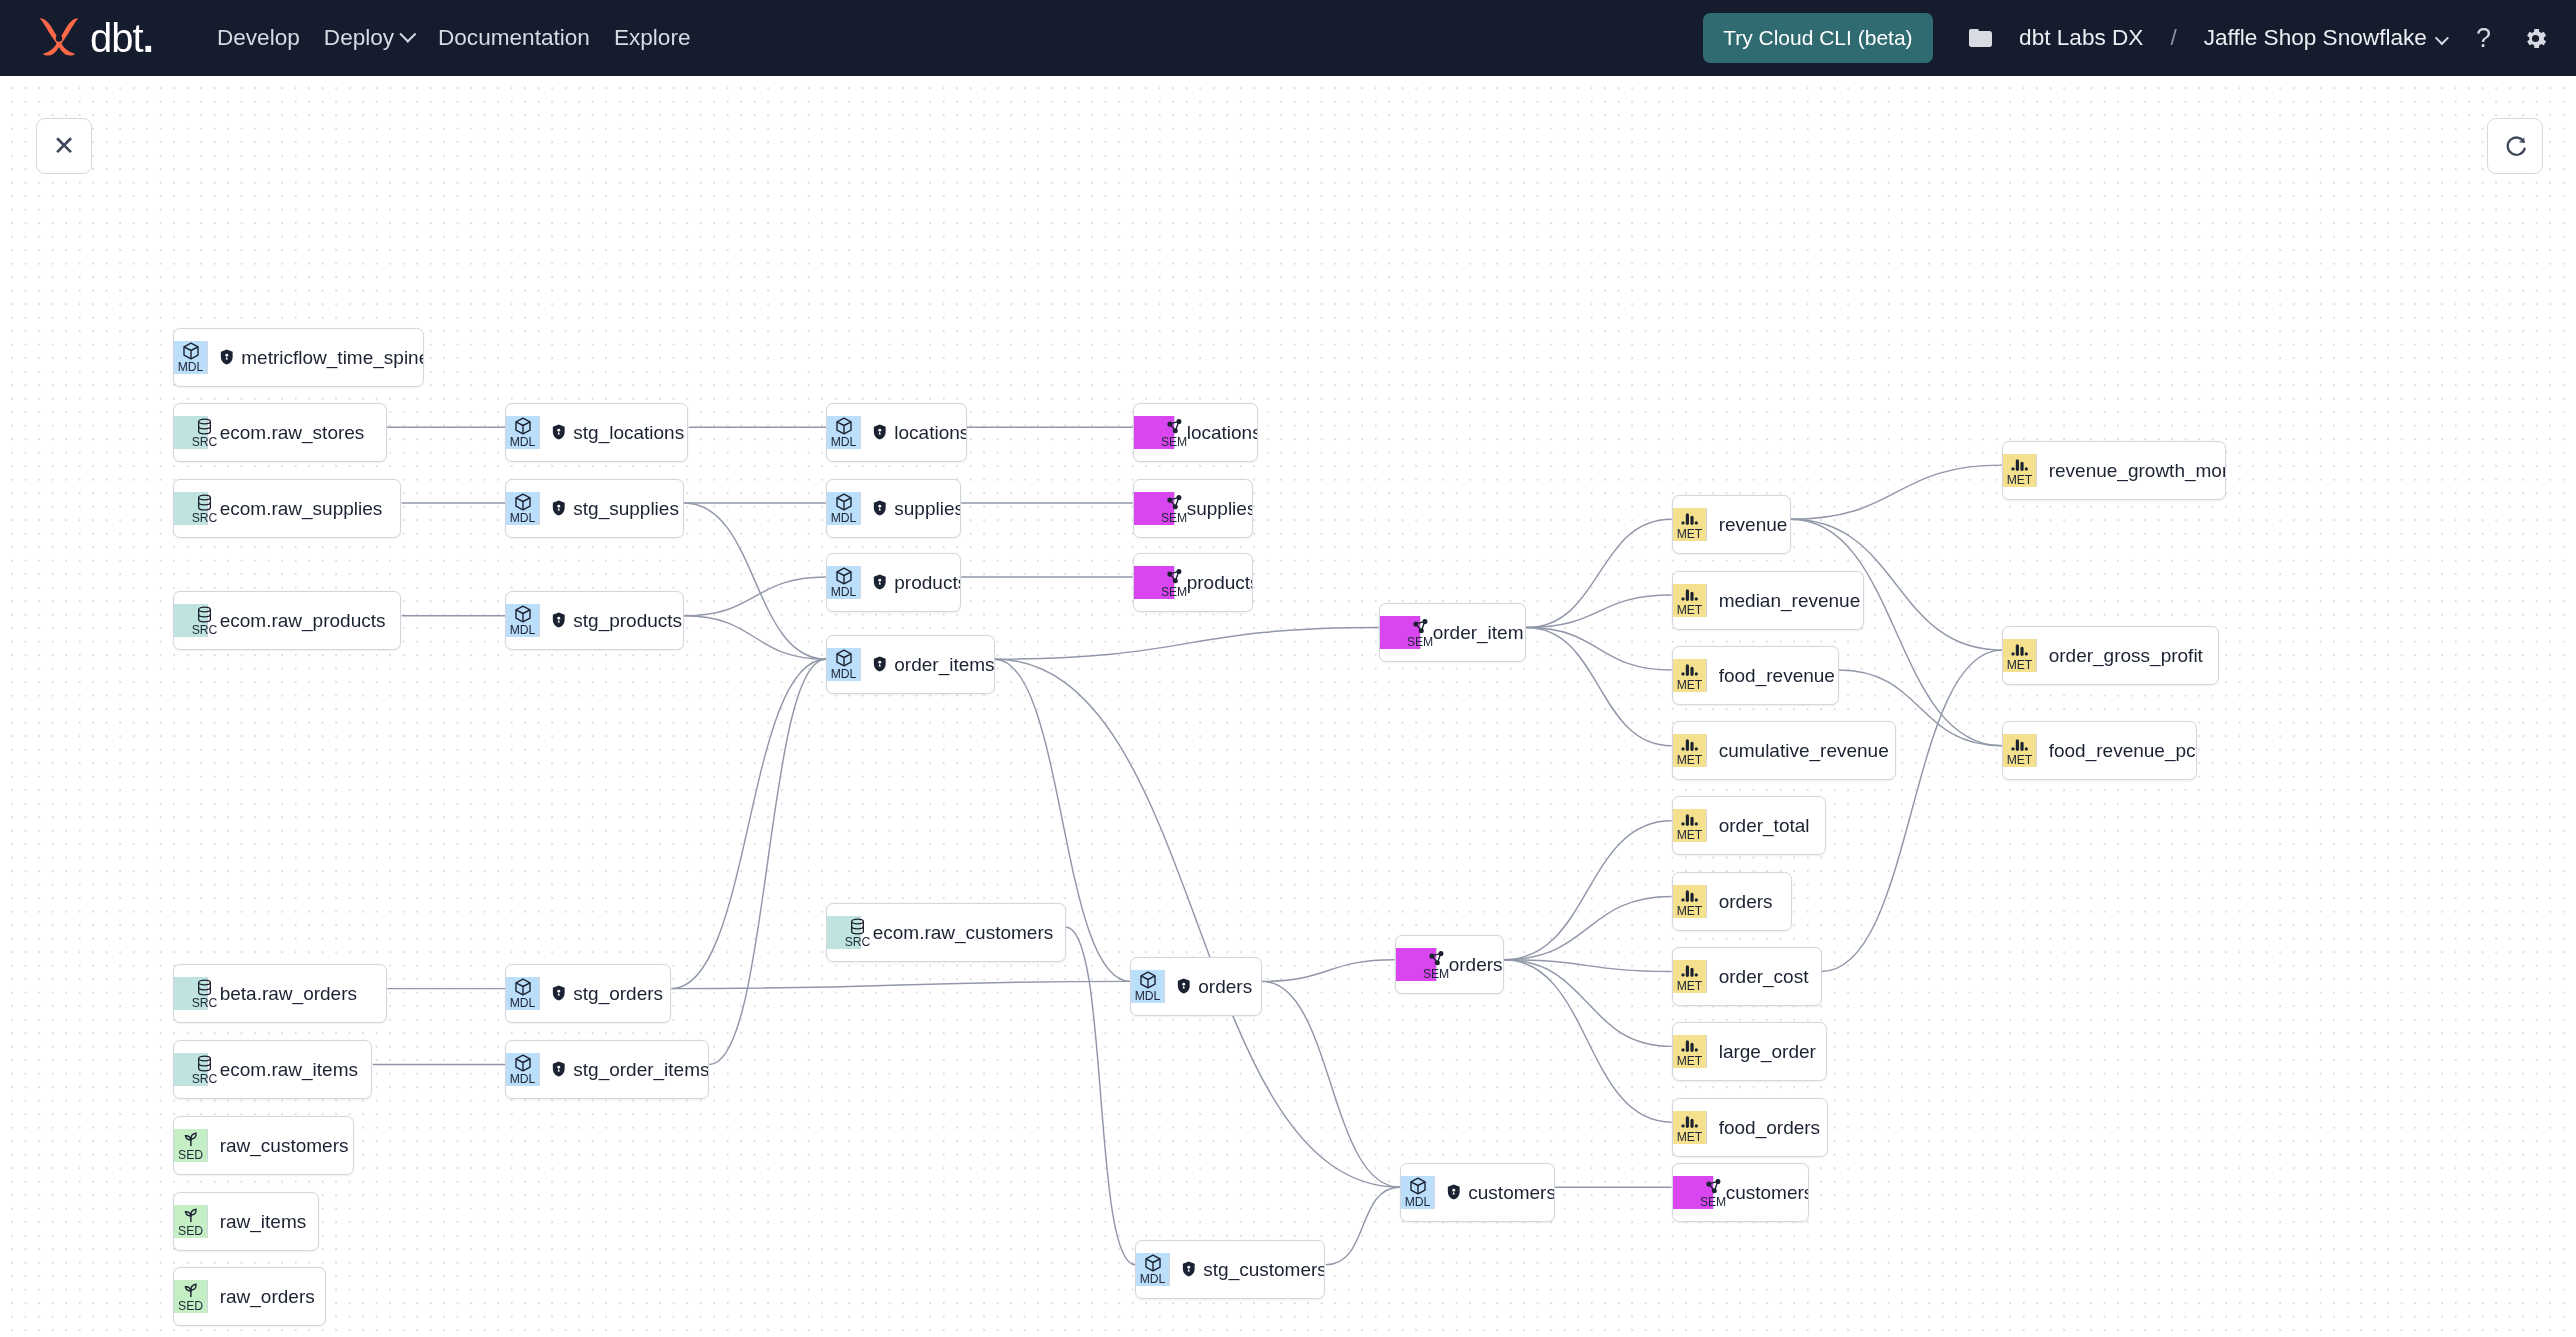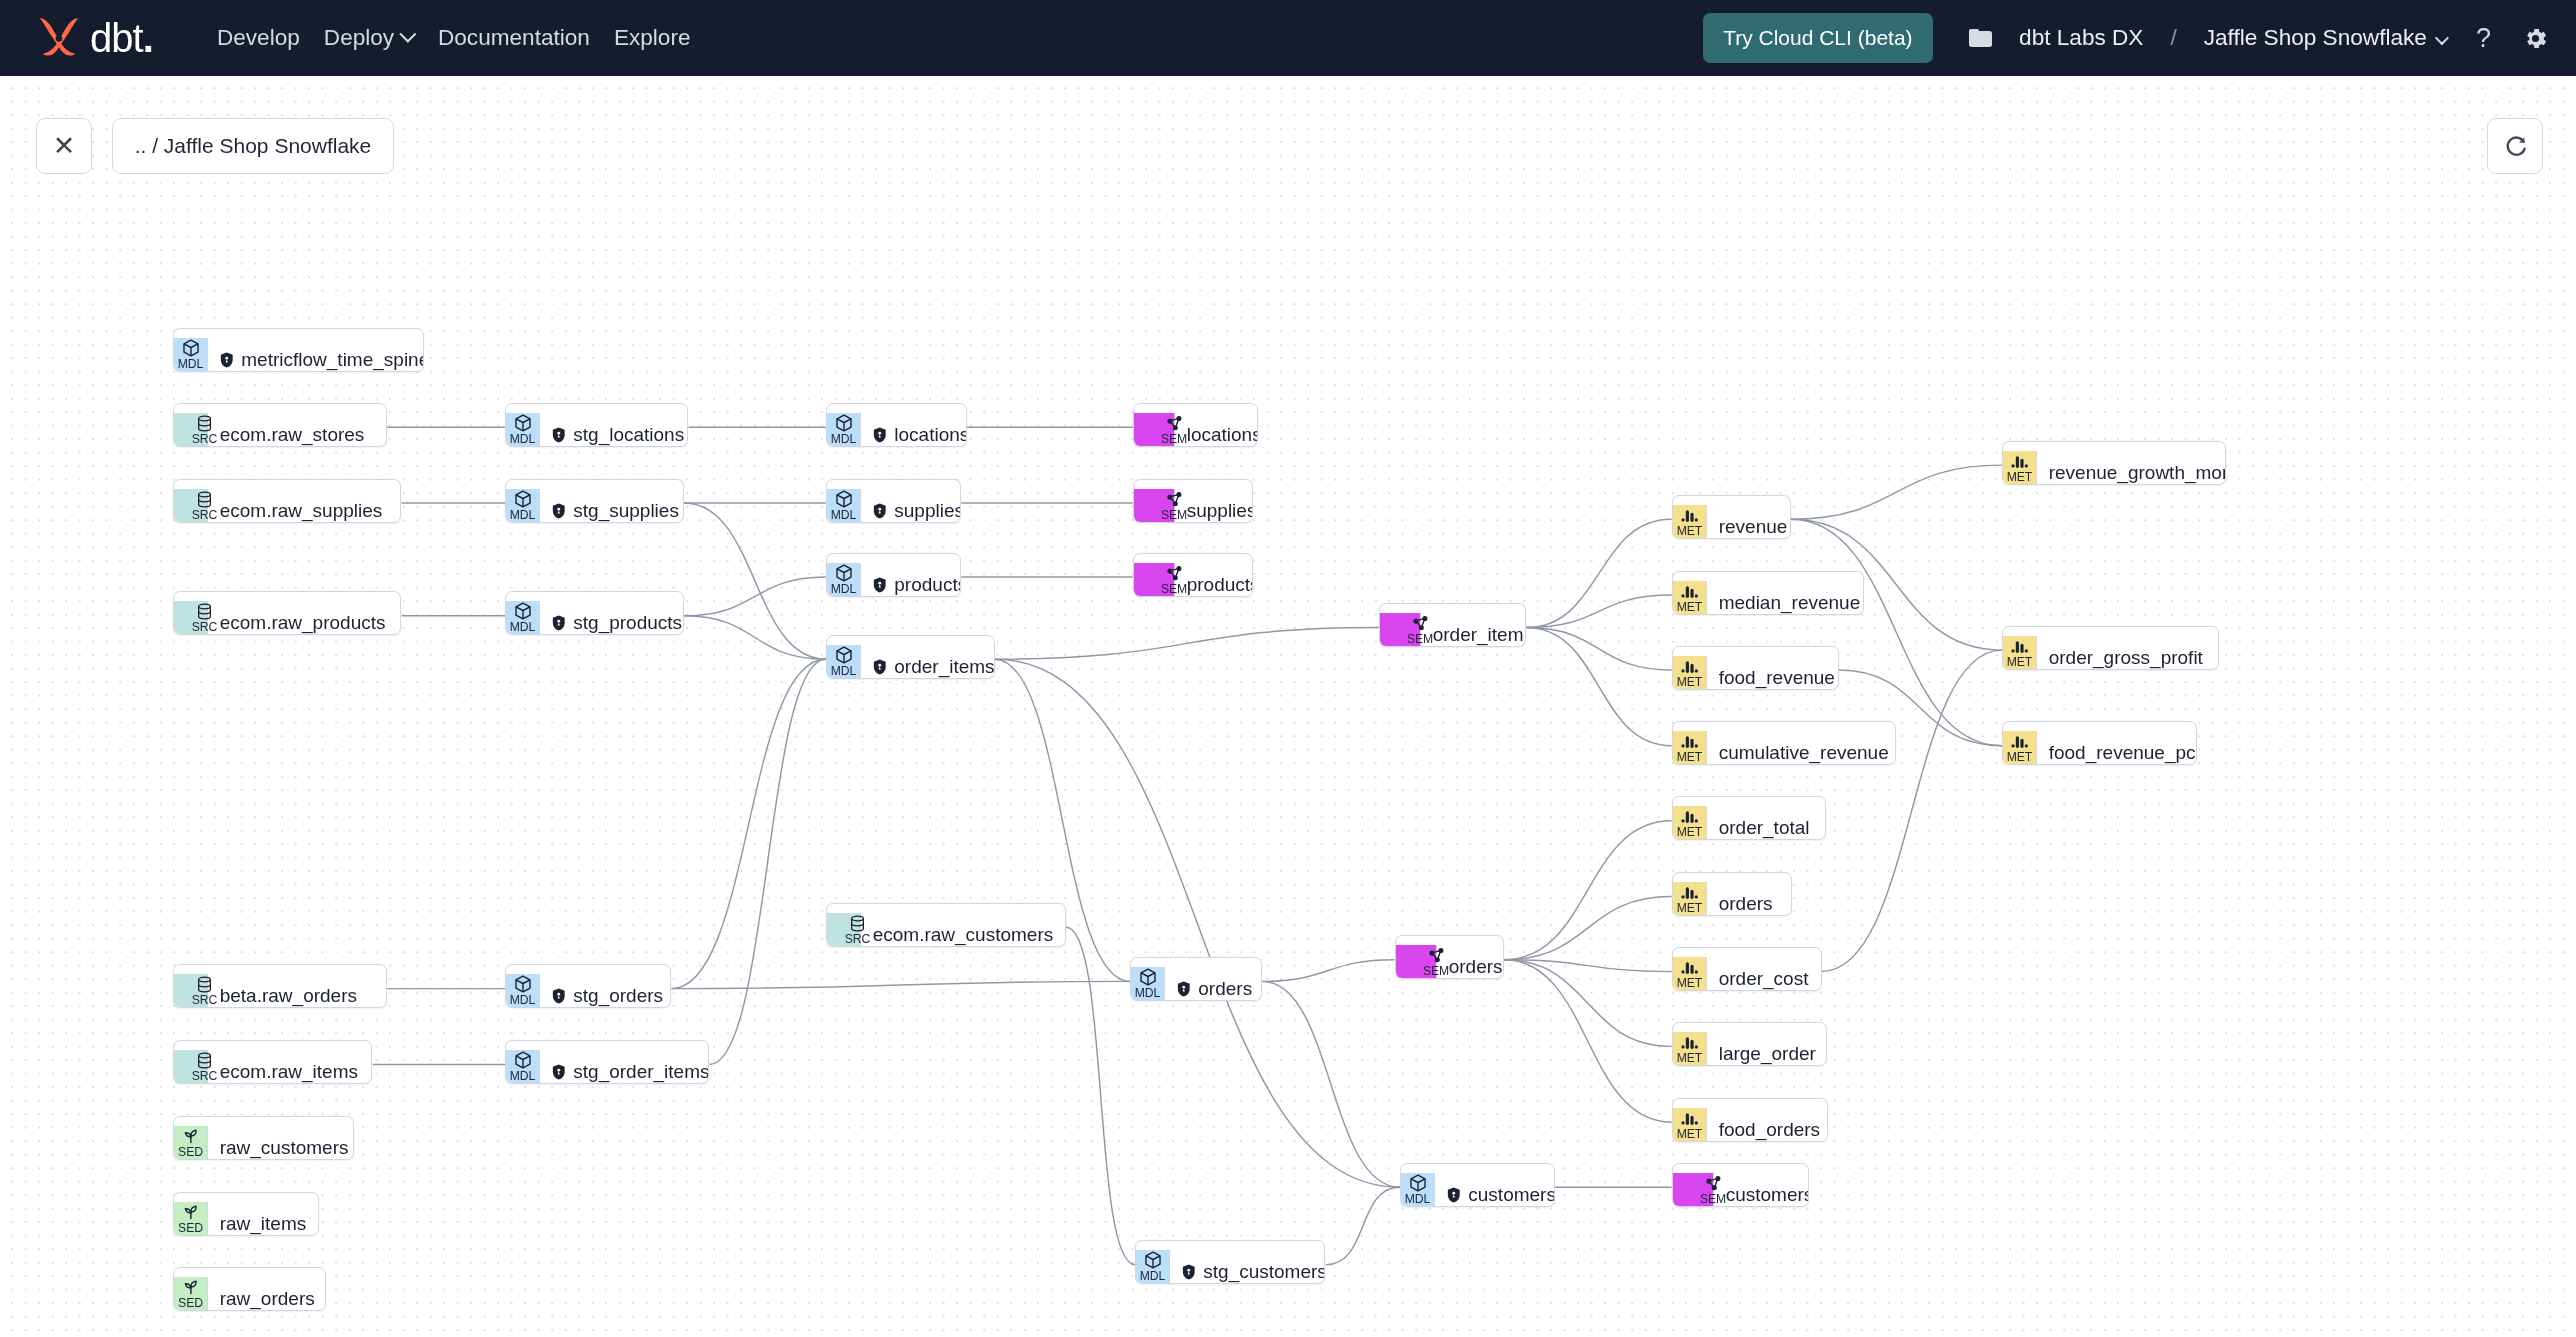--- a/index.html
+++ b/index.html
@@ -102,22 +102,22 @@
     display: flex; align-items: center; justify-content: center;
     cursor: pointer; flex: none; font-family: "Liberation Serif", serif;
   }
   #refresh-btn { left: 2487px; top: 42px; width: 56px; height: 56px; }
 
   
   #edge-layer { position: absolute; left: 0; top: 0; width: 2576px; height: 1262px; pointer-events: none; }
   #node-layer { position: absolute; left: 0; top: 0; width: 2576px; height: 1262px; }
 
   .node {
-    position: absolute; height: 44px;
-    display: flex; align-items: flex-end;
+    position: absolute; height: 59px;
+    display: flex; align-items: center;
     background: #ffffff;
     border: 1.2px solid #d3d6de; border-radius: 7.2px;
     box-shadow: 0 0.9px 1.8px rgba(20,25,40,0.07);
     cursor: pointer; overflow: hidden; white-space: nowrap;
   }
   .node-badge {
     width: 34px; flex: none;
     display: flex; flex-direction: column;
     align-items: center; justify-content: center; gap: 0px;
     border-right: 1.2px solid #d3d6de;
@@ -181,21 +181,20 @@
       <svg width="27" height="27" viewBox="0 0 24 24" fill="#d7dae2">
         <path d="M19.4 13a7.6 7.6 0 0 0 0-2l2-1.5-2-3.4-2.3 1a7.6 7.6 0 0 0-1.8-1l-.3-2.5h-4l-.3 2.5c-.6.2-1.2.6-1.8 1l-2.3-1-2 3.4L6.6 11a7.6 7.6 0 0 0 0 2l-2 1.5 2 3.4 2.3-1c.6.4 1.2.8 1.8 1l.3 2.5h4l.3-2.5c.6-.2 1.2-.6 1.8-1l2.3 1 2-3.4-2-1.5zM12 15.2A3.2 3.2 0 1 1 12 8.8a3.2 3.2 0 0 1 0 6.4z"></path>
       </svg>
     </div>
   </div>
 </div>
 
 <div id="canvas">
 
   <div class="tb-btn" id="close-btn">✕</div>
-  <div class="tb-btn" id="crumb-btn">.. / Jaffle Shop Snowflake</div>
 
 
   <div class="tb-btn" id="refresh-btn">
     <svg width="25" height="25" viewBox="0 0 24 24" fill="none" stroke="#3f4758" stroke-width="2.2" stroke-linecap="round">
       <path d="M20 7.5A8.3 8.3 0 1 0 20.8 14"></path>
         <polyline points="20.4,3.2 20.4,8.2 15.4,8.2" fill="#3f4758" stroke="none"></polyline>
     </svg>
   </div>
 
   <svg id="edge-layer" viewBox="0 0 2854 1398" width="2576" height="1262">

